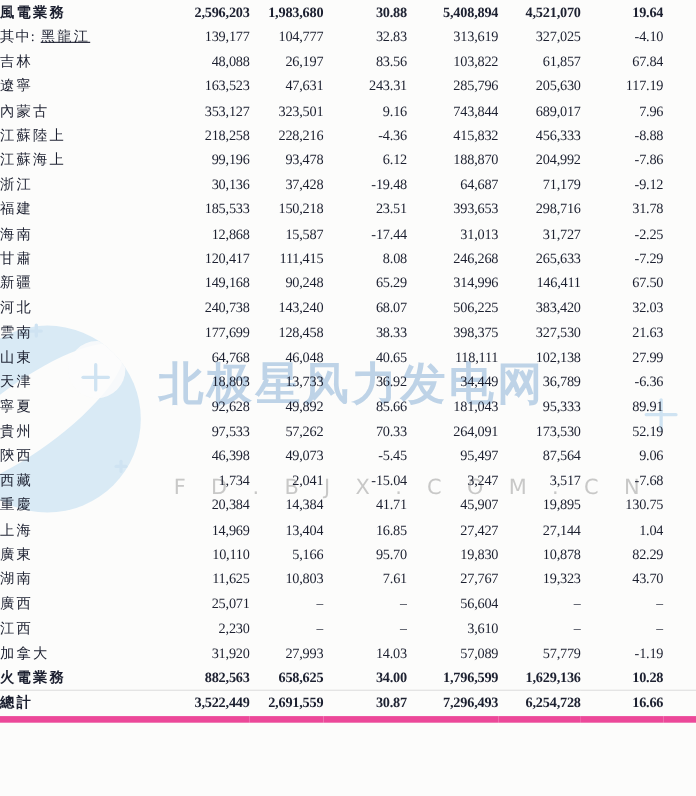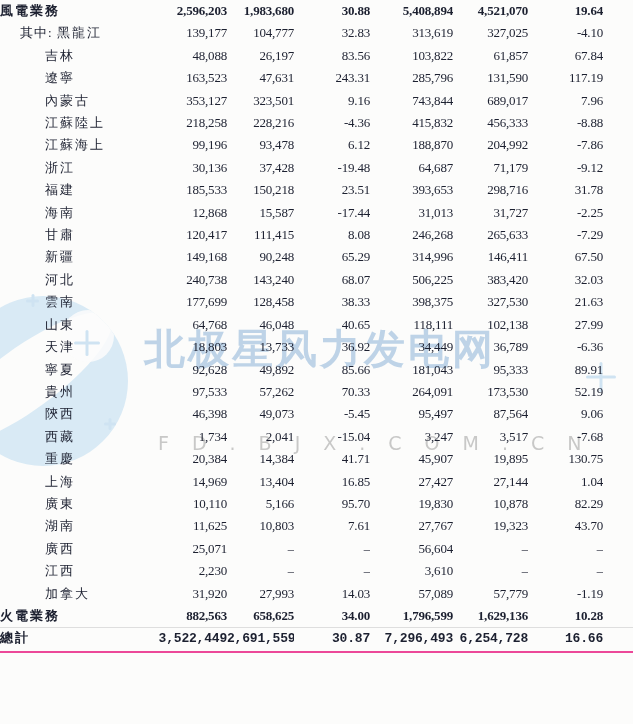--- a/index.html
+++ b/index.html
@@ -95,32 +95,31 @@
     height: 22.4px;
     line-height: 22.4px;
     font-size: 13px;
     white-space: nowrap;
     overflow: hidden;
   }
   td.label {
     padding-left: 8px;
     letter-spacing: 2px;
   }
-  tr.item td.label { padding-left: 45px; }
-  tr.item-first td.label { padding-left: 20px; }
+  tr.item td.label { }
+  tr.item-first td.label { padding-left: 0; text-decoration: underline; }
   .prefix { display: inline-block; width: 37px; letter-spacing: 1px; }
   td.num {
     text-align: right;
     letter-spacing: -0.2px;
   }
   tr.section td, tr.grand td { font-weight: bold; }
   tr.grand td {
     border-top: 1px solid #dedede;
-    border-bottom: 2px solid #ec4899;
-    font-family: Liberation Mono, monospace;
+    border-bottom: 6px solid #ec4899;
   }
 </style>
 </head>
 <body>
 
 <div class="page">
 
   <div class="watermark">
     <div class="wm-logo"></div>
     <span class="sparkle s1"></span>
@@ -172,21 +171,21 @@
           <td class="num">61,857</td>
           <td class="num">67.84</td>
           <td class="spacer"></td>
         </tr>
         <tr class="item">
           <td class="label"><span>遼寧</span></td>
           <td class="num">163,523</td>
           <td class="num">47,631</td>
           <td class="num">243.31</td>
           <td class="num">285,796</td>
-          <td class="num">131,590</td>
+          <td class="num">205,630</td>
           <td class="num">117.19</td>
           <td class="spacer"></td>
         </tr>
         <tr class="item">
           <td class="label"><span>內蒙古</span></td>
           <td class="num">353,127</td>
           <td class="num">323,501</td>
           <td class="num">9.16</td>
           <td class="num">743,844</td>
           <td class="num">689,017</td>

